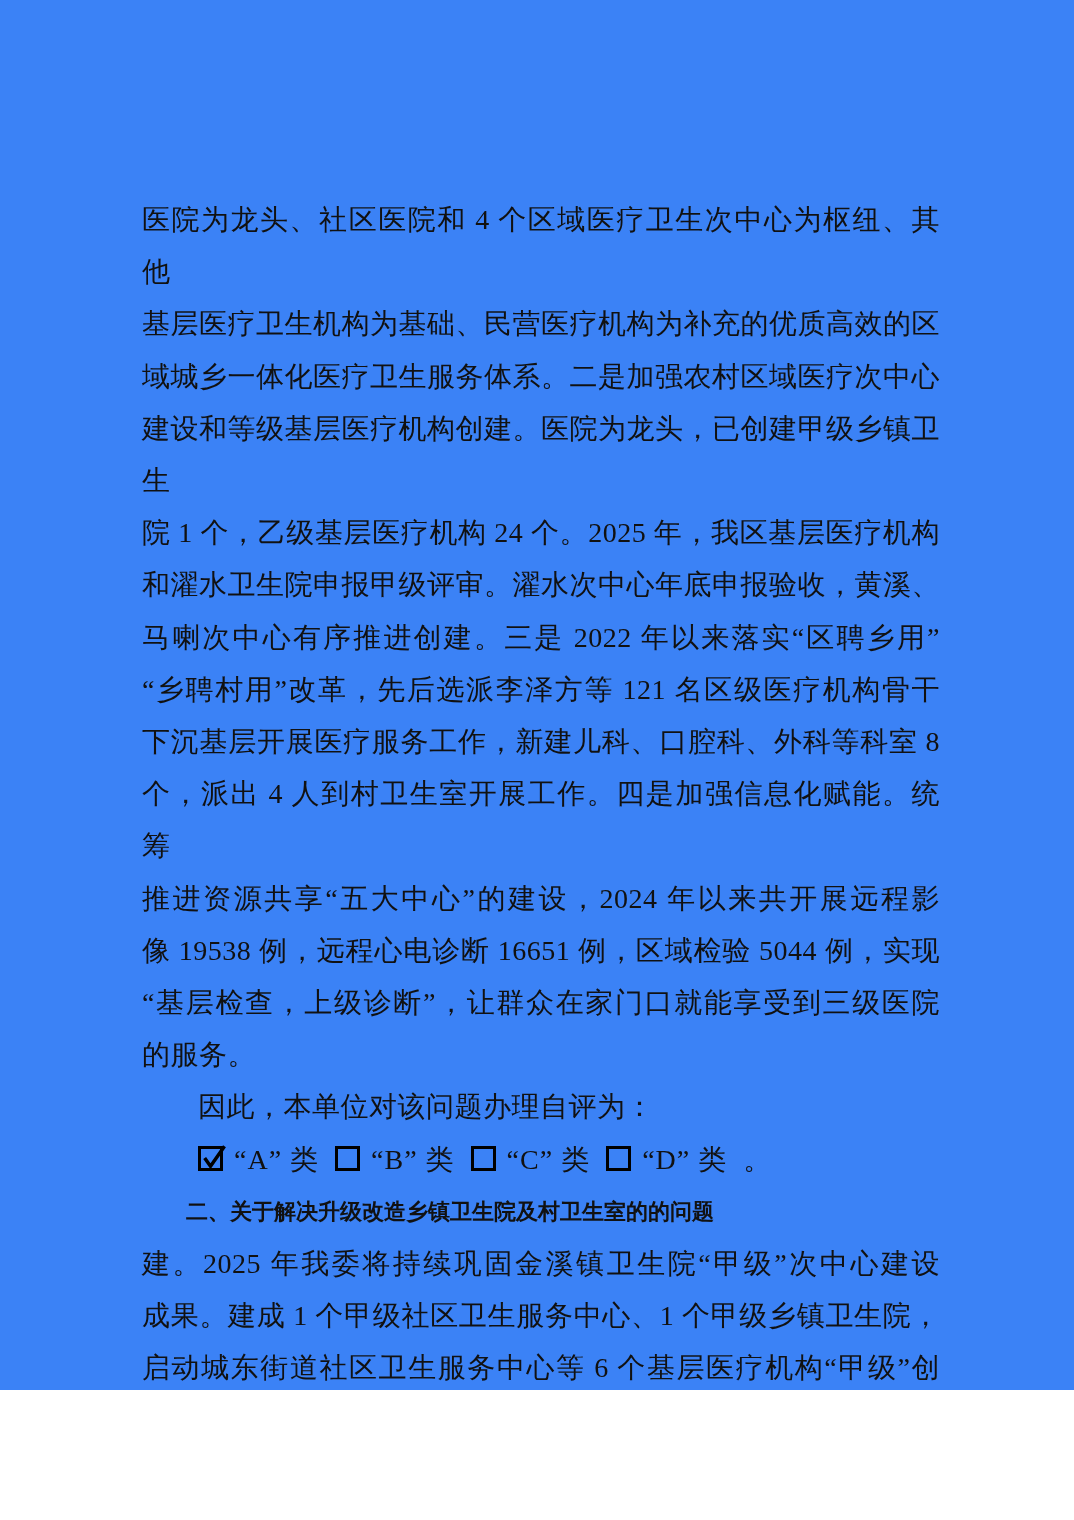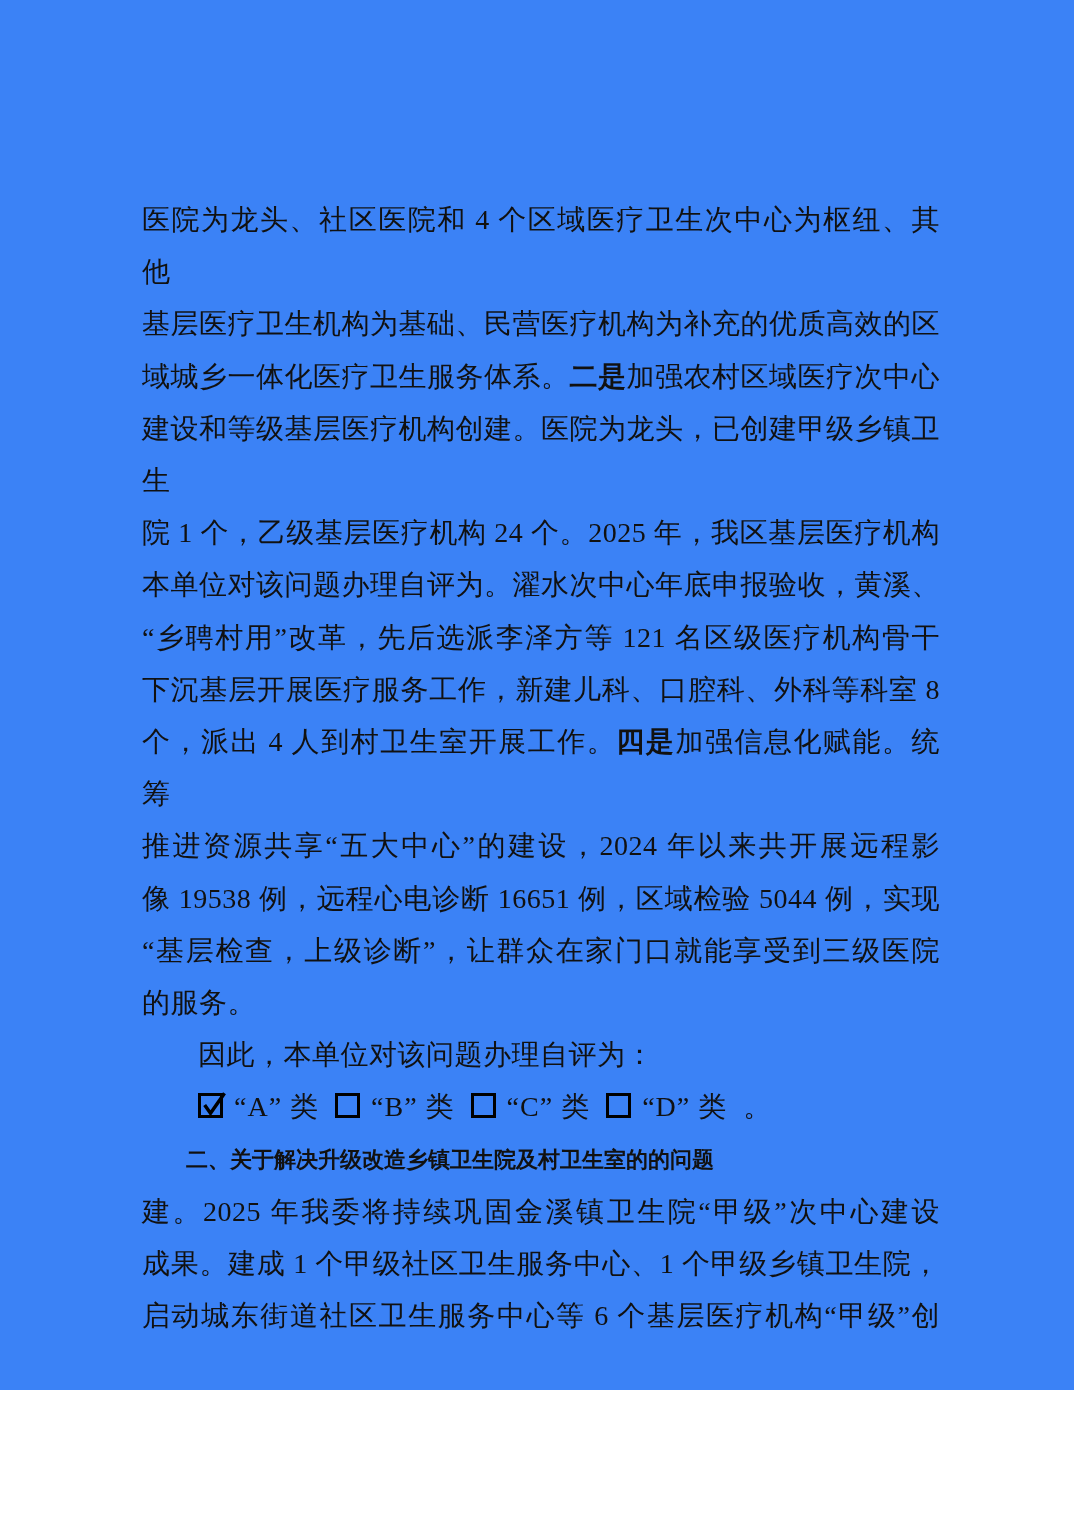--- a/index.html
+++ b/index.html
@@ -30,21 +30,21 @@
     text-align: left;
   }
   .line.fill {
     text-align: justify;
     text-align-last: justify;
   }
   .line.indent {
     text-indent: 2em;
   }
   .line b {
-    font-weight: bold;
+    font-weight: normal;
   }
   .line.heading {
     font-family: "Liberation Sans", "DejaVu Sans", sans-serif;
     font-weight: bold;
     font-size: 22px;
     text-indent: 2em;
     letter-spacing: 0;
   }
   .checkline {
     text-indent: 2em;
@@ -84,21 +84,22 @@
 </head>
 <body>
 
 <div class="page">
   <div class="textblock">
       <div class="line fill">医院为龙头、社区医院和 4 个区域医疗卫生次中心为枢纽、其他</div>
       <div class="line fill">基层医疗卫生机构为基础、民营医疗机构为补充的优质高效的区</div>
       <div class="line fill">域城乡一体化医疗卫生服务体系。<b>二是</b>加强农村区域医疗次中心</div>
       <div class="line fill">建设和等级基层医疗机构创建。医院为龙头，已创建甲级乡镇卫生</div>
       <div class="line fill">院 1 个，乙级基层医疗机构 24 个。2025 年，我区基层医疗机构</div>
-      <div class="line fill">本单位对该问题办理自评为。濯水次中心年底申报验收，黄溪、</div>
+      <div class="line fill">和濯水卫生院申报甲级评审。濯水次中心年底申报验收，黄溪、</div>
+      <div class="line fill">马喇次中心有序推进创建。<b>三是</b> 2022 年以来落实“区聘乡用”</div>
       <div class="line fill">“乡聘村用”改革，先后选派李泽方等 121 名区级医疗机构骨干</div>
       <div class="line fill">下沉基层开展医疗服务工作，新建儿科、口腔科、外科等科室 8</div>
       <div class="line fill">个，派出 4 人到村卫生室开展工作。<b>四是</b>加强信息化赋能。统筹</div>
       <div class="line fill">推进资源共享“五大中心”的建设，2024 年以来共开展远程影</div>
       <div class="line fill">像 19538 例，远程心电诊断 16651 例，区域检验 5044 例，实现</div>
       <div class="line fill">“基层检查，上级诊断”，让群众在家门口就能享受到三级医院</div>
       <div class="line">的服务。</div>
       <div class="line indent">因此，本单位对该问题办理自评为：</div>
       <div class="line checkline"><span class="cb-option"><span class="cbox"><svg viewBox="0 0 24 24" width="28" height="28">
               <path d="M4 12 L9 19 L21 2" stroke="#000" stroke-width="3" fill="none"></path>

